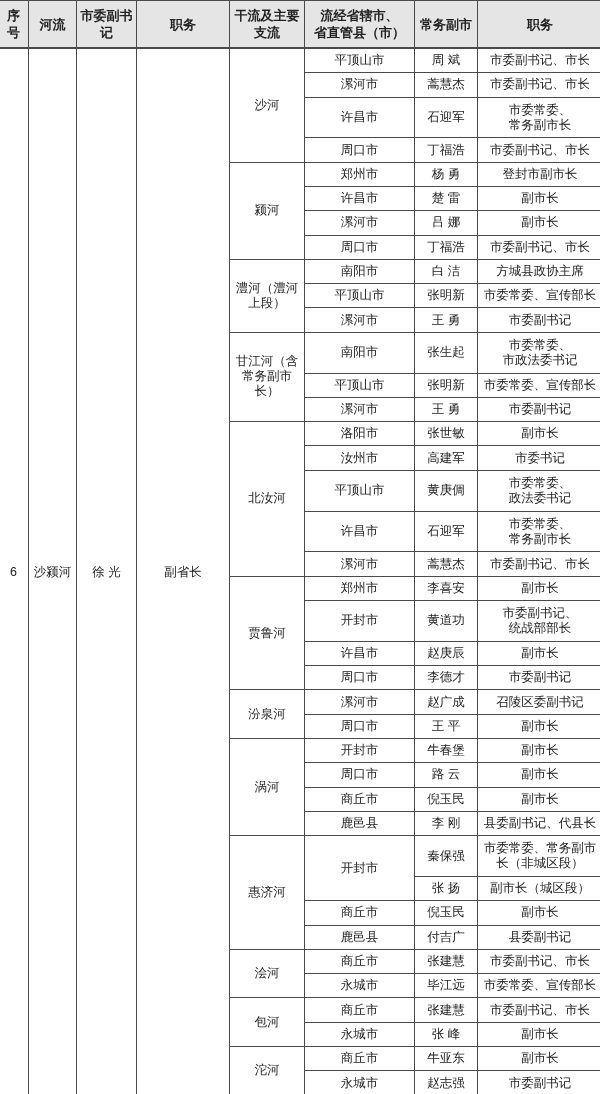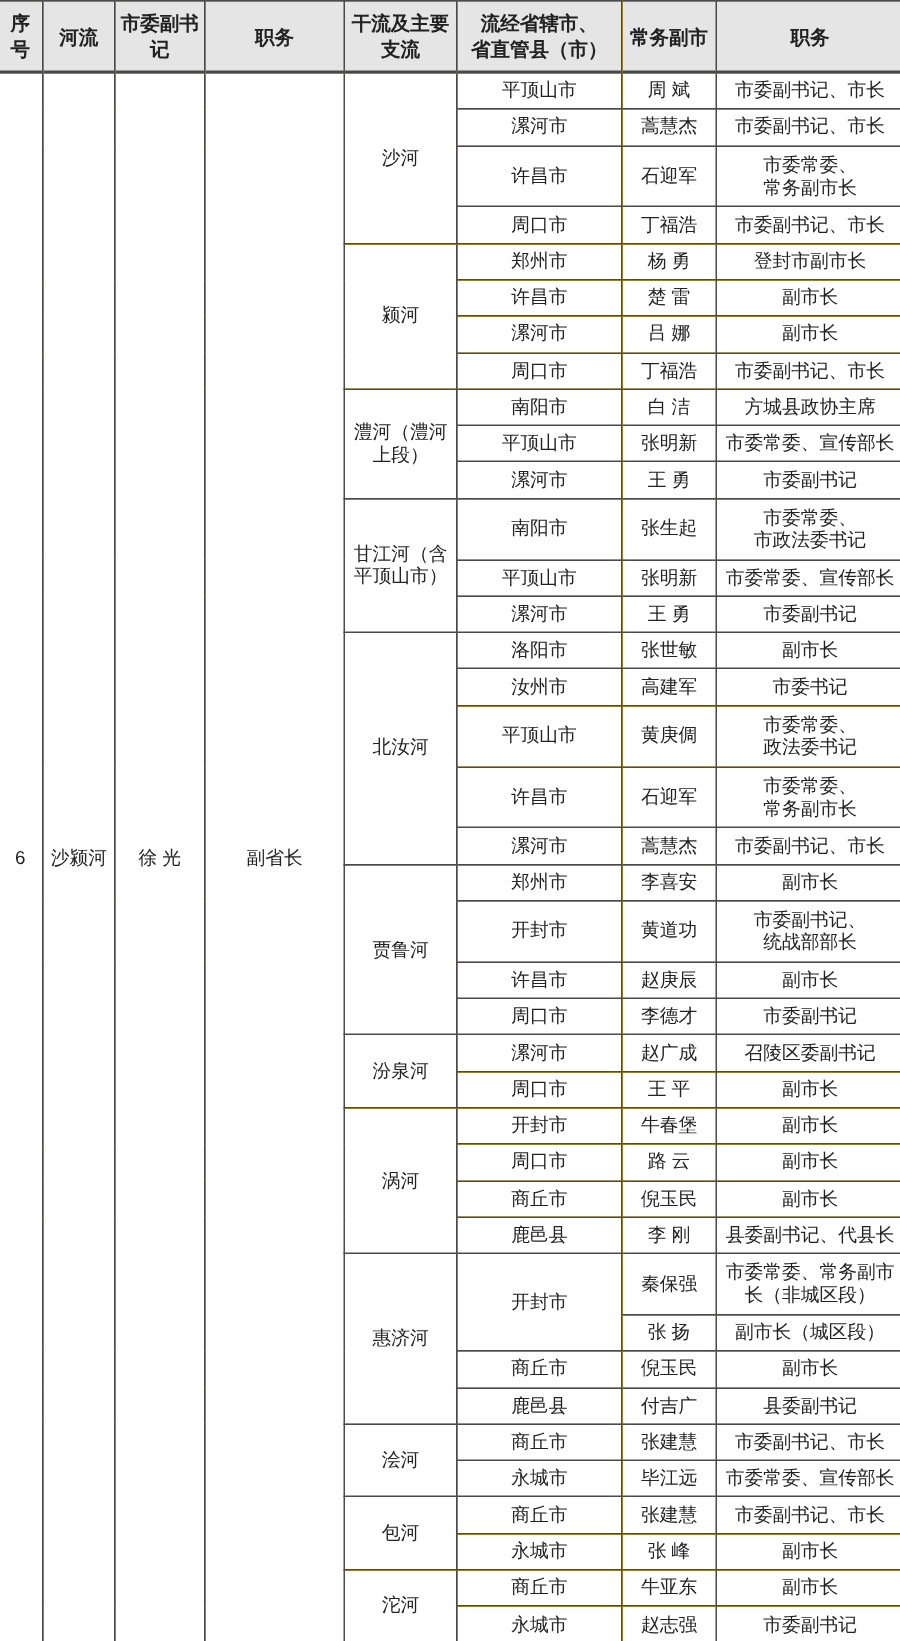--- a/index.html
+++ b/index.html
@@ -144,21 +144,21 @@
           <td>张明新</td>
           <td>市委常委、宣传部长</td>
         </tr>
         <tr>
           <td>漯河市</td>
           <td>王 勇</td>
           <td>市委副书记</td>
         </tr>
         <tr>
           <td rowspan="3">甘江河（含
-平顶山市）</td>
+常务副市长）</td>
           <td>南阳市</td>
           <td>张生起</td>
           <td>市委常委、
 市政法委书记</td>
         </tr>
         <tr>
           <td>平顶山市</td>
           <td>张明新</td>
           <td>市委常委、宣传部长</td>
         </tr>

